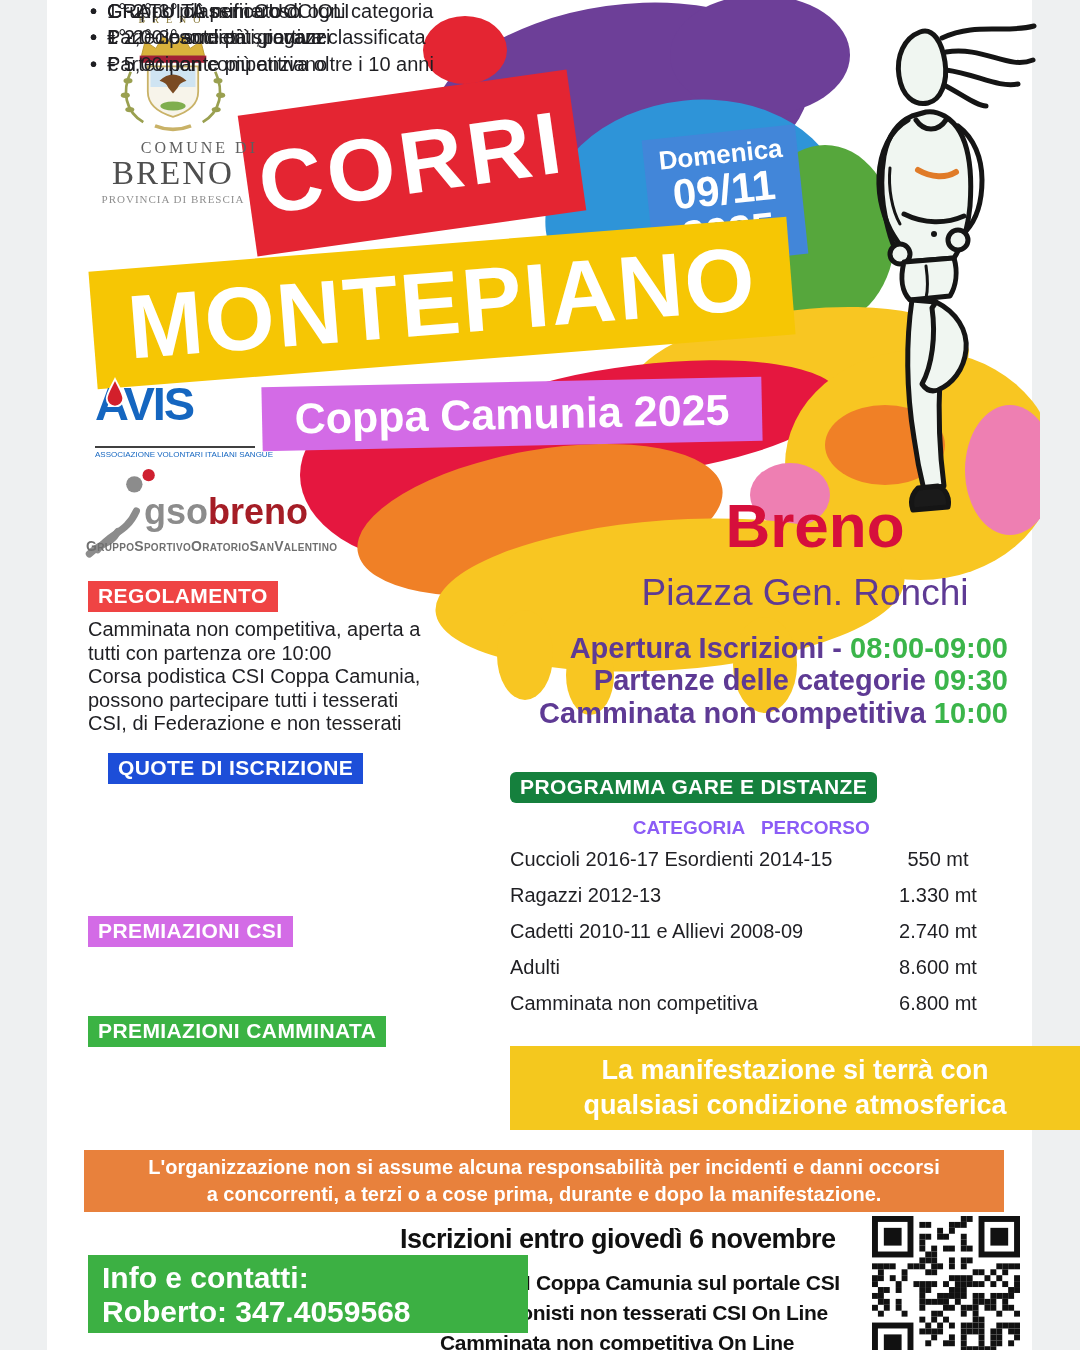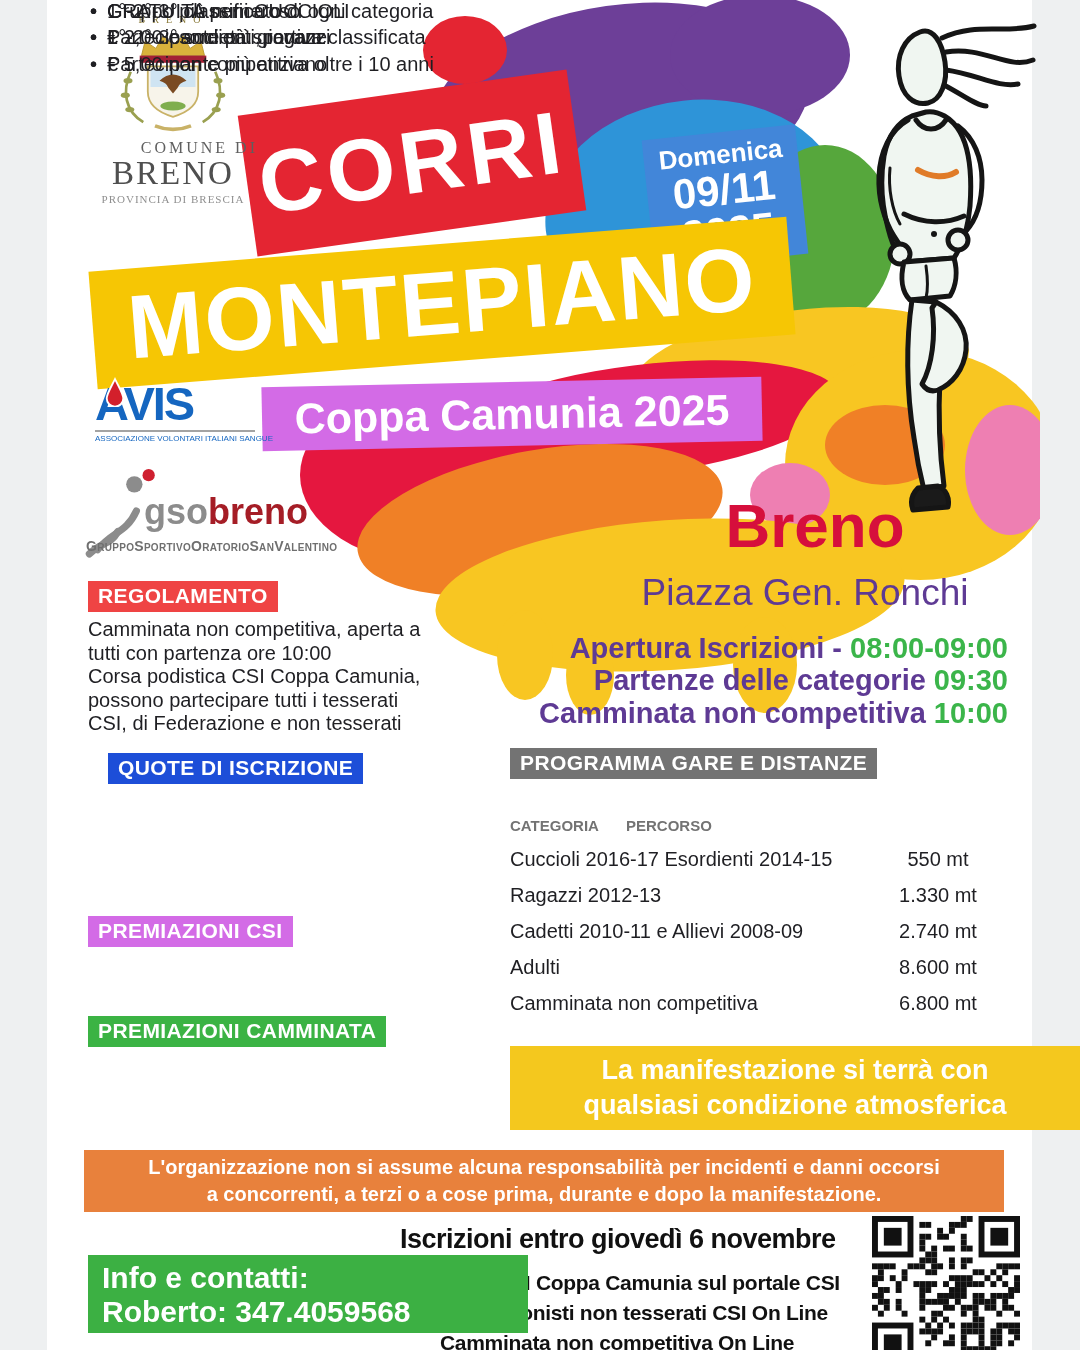--- a/index.html
+++ b/index.html
@@ -28,21 +28,21 @@
          z-index:3;color:#fff;text-align:center;display:flex;flex-direction:column;justify-content:center;}
   .db-day{font-size:26px;font-weight:700;line-height:1.05;}
   .db-date,.db-year{font-size:42px;font-weight:800;line-height:1.0;}
   .coppa{left:262px;top:382px;width:500px;height:64px;background:#d36be6;transform:rotate(-1.2deg);
          font-size:43px;z-index:3;}
 
   
   .avis{left:95px;top:380px;width:200px;z-index:4;}
   .avis-name{font-size:47px;font-weight:800;color:#1566c0;letter-spacing:-2px;line-height:1;position:relative;}
   .avis-drop{position:absolute;left:9px;top:-3px;}
-  .avis-sub{font-size:8px;color:#1566c0;margin-top:3px;white-space:nowrap;border-top:2px solid #a3a3a3;
+  .avis-sub{font-size:8px;color:#1566c0;margin-top:19px;white-space:nowrap;border-top:2px solid #404040;
             padding-top:2px;width:160px;}
 
   
   .gso{left:82px;top:468px;width:320px;z-index:4;}
   .gso-name{position:absolute;left:62px;top:26px;font-size:36px;font-weight:800;line-height:1;}
   .gso-gray{color:#8c8c8c;text-align:right;} .gso-red{color:#a51d26;}
   .gso-sub{position:absolute;left:4px;top:70px;font-size:14px;color:#6f6f6f;font-variant:small-caps;
            font-weight:700;letter-spacing:0.3px;white-space:nowrap;}
 
   
@@ -62,23 +62,23 @@
   .h-csi{left:88px;top:916px;background:#d36be6;}
   .h-cam{left:88px;top:1016px;background:#3bb344;}
   .body-text{left:88px;top:618px;width:430px;font-size:20px;color:#1f1f23;line-height:1.18;
              white-space:pre-line;z-index:4;}
   ul.blist{left:88px;top:0;margin:0;padding:0;list-style:none;z-index:4;width:440px;}
   ul.blist li{display:flex;font-size:20px;color:#1f1f23;line-height:1.17;margin-bottom:3px;}
   ul.blist li::before{content:"•";margin:0 10px 0 2px;}
   .l-quote{top:789px;} .l-csi{top:951px;} .l-cam{top:1052px;}
 
   
-  .h-prog{left:510px;top:748px;background:#737373;}
-  .prog-cols{left:510px;top:817px;width:498px;display:flex;justify-content:flex-start;z-index:4;
-             color:#737373;font-weight:800;font-size:15px;}
+  .h-prog{left:510px;top:772px;background:#15803d;border-radius:6px;}
+  .prog-cols{left:510px;top:817px;width:498px;display:flex;justify-content:center;z-index:4;
+             color:#8b5cf6;font-weight:800;font-size:19px;}
   .prog-rows{left:510px;top:848px;width:498px;z-index:4;}
   .prog-row{display:flex;justify-content:space-between;align-items:baseline;margin-bottom:13px;}
   .prog-cat{font-size:20px;color:#1f1f23;}
   .prog-dist{width:140px;text-align:center;font-size:20px;color:#1f1f23;flex:none;}
   .prog-cols .col2{width:140px;text-align:center;flex:none;}
 
   
   .weather{left:510px;top:1046px;width:570px;height:84px;background:#f4c81e;display:flex;align-items:center;
            justify-content:center;text-align:center;color:#fff;font-weight:800;font-size:27px;
            line-height:1.3;white-space:pre-line;z-index:4;}

